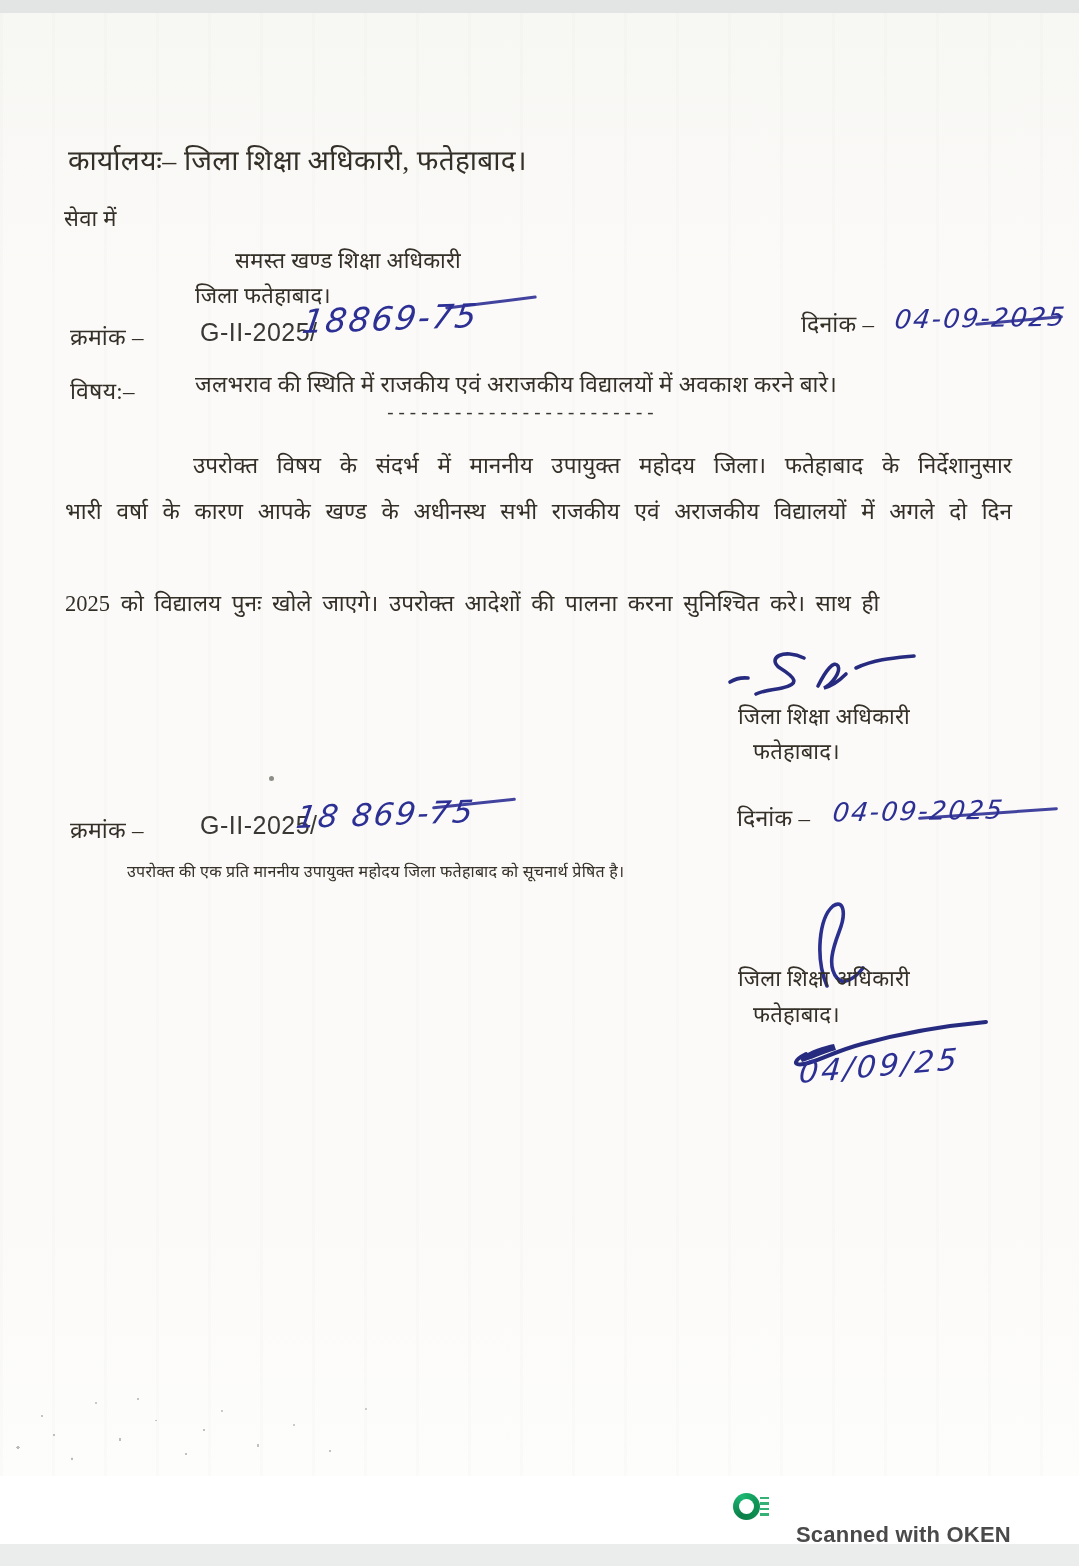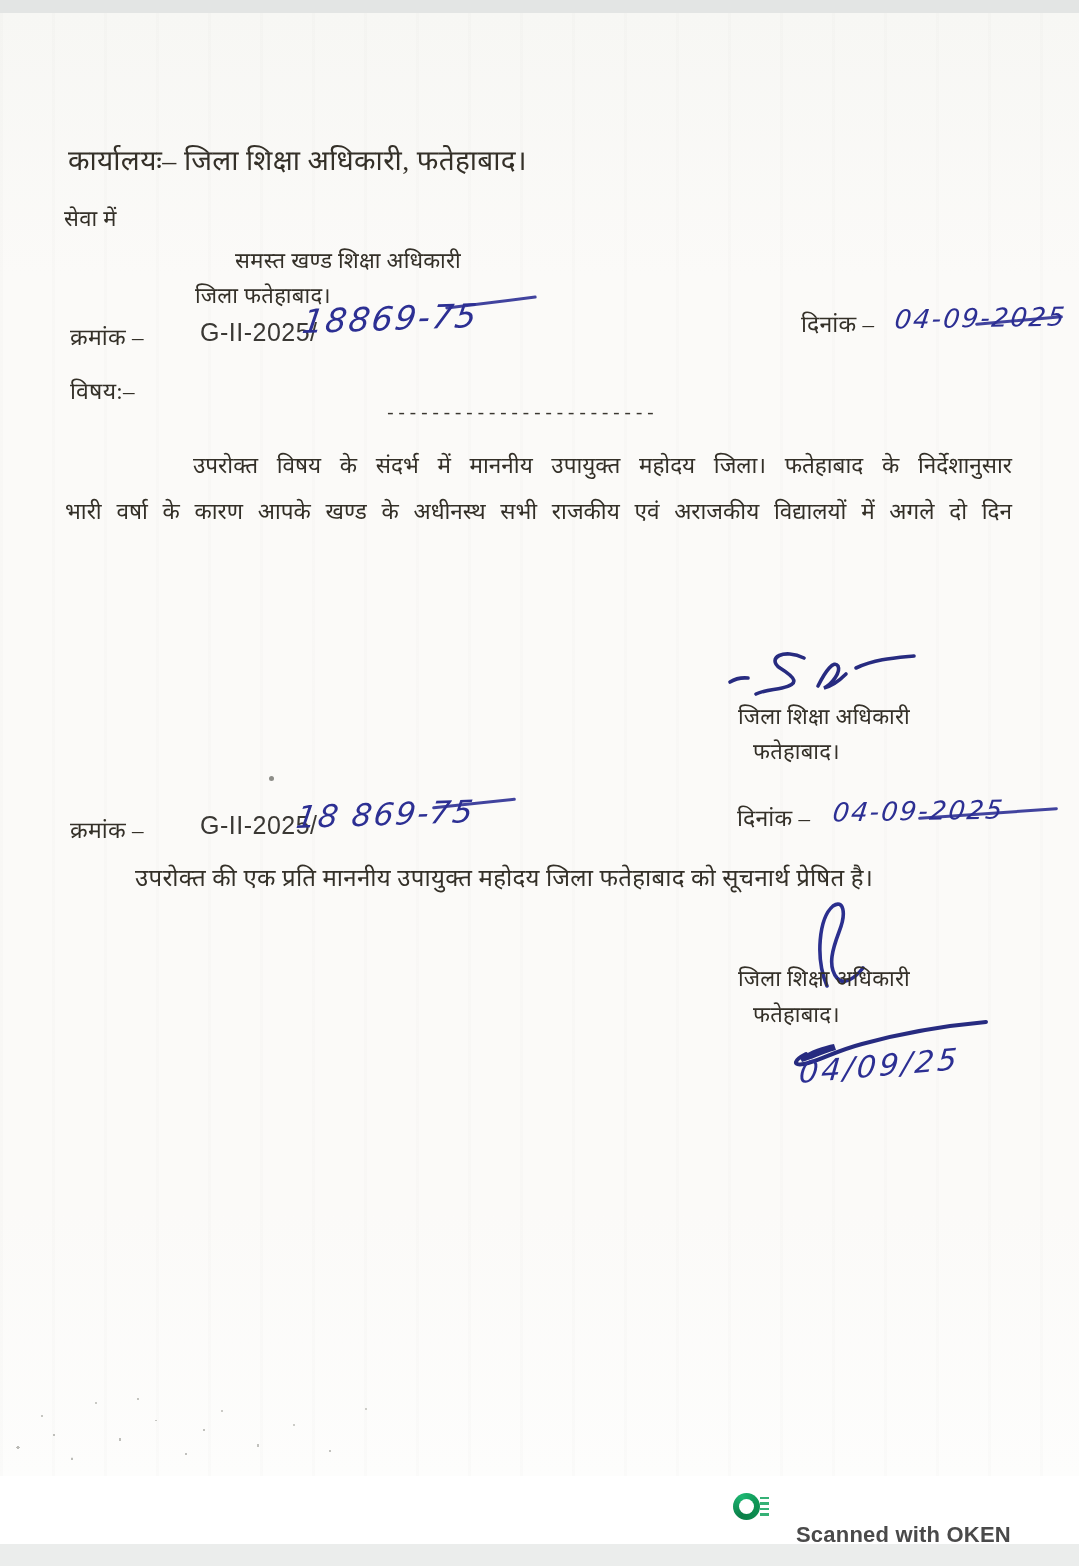--- a/index.html
+++ b/index.html
@@ -74,24 +74,26 @@
   <div class="abs print t23" style="left:70px;top:320px;">क्रमांक –</div>
   <div class="abs latin" style="left:200px;top:318px;">G-II-2025/</div>
   <div class="abs hw hw-num" style="left:303px;top:299px;">18869-75</div>
   <div class="abs ink-line" style="left:445px;top:301px;width:92px;transform:rotate(-7deg);"></div>
 
   <div class="abs print t23" style="left:801px;top:307px;">दिनांक –</div>
   <div class="abs hw hw-date" style="left:895px;top:303px;">04-09-2025</div>
   <div class="abs ink-line" style="left:975px;top:319px;width:88px;transform:rotate(-5deg);"></div>
 
   <div class="abs print t23" style="left:70px;top:374px;">विषय:–</div>
+  <div class="abs print" style="left:195px;top:368px;font-size:22.5px;">जलभराव की स्थिति में राजकीय एवं अराजकीय विद्यालयों में अवकाश करने बारे।</div>
   <div class="abs divider" style="left:385px;top:404px;">------------------------</div>
 
   <div class="abs bodyline" style="top:446px;padding-left:128px;width:819px;">उपरोक्त विषय के संदर्भ में माननीय उपायुक्त महोदय जिला। फतेहाबाद के निर्देशानुसार</div>
   <div class="abs bodyline" style="top:492px;">भारी वर्षा के कारण आपके खण्ड के अधीनस्थ सभी राजकीय एवं अराजकीय विद्यालयों में अगले दो दिन</div>
+  <div class="abs bodyline nojust" style="top:584px;">2025 को विद्यालय पुनः खोले जाएगे। उपरोक्त आदेशों की पालना करना सुनिश्चित करे। साथ ही</div>
 
   <svg class="abs" style="left:722px;top:646px;" width="200" height="58" viewBox="0 0 200 58" aria-label="-Sd —">
     <g fill="none" stroke="#272b80" stroke-width="3.6" stroke-linecap="round">
       <path d="M8 36 Q16 31 26 32"></path>
       <path d="M82 12 C62 2 44 12 58 22 C74 32 78 38 60 42 C50 44 42 44 34 48"></path>
       <path d="M96 40 C104 24 112 14 116 20 C119 26 110 38 102 42 C110 40 118 34 124 28"></path>
       <path d="M134 22 C154 13 172 12 192 10"></path>
     </g>
   </svg>
   <div class="abs print t22" style="left:738px;top:700px;">जिला शिक्षा अधिकारी</div>
@@ -101,21 +103,21 @@
 
   <div class="abs print t23" style="left:70px;top:813px;">क्रमांक –</div>
   <div class="abs latin" style="left:200px;top:811px;">G-II-2025/</div>
   <div class="abs hw hw-num" style="left:297px;top:796px;font-size:31px;">18 869-75</div>
   <div class="abs ink-line" style="left:432px;top:802px;width:84px;transform:rotate(-6deg);"></div>
 
   <div class="abs print t23" style="left:737px;top:801px;">दिनांक –</div>
   <div class="abs hw hw-date" style="left:833px;top:796px;">04-09-2025</div>
   <div class="abs ink-line" style="left:918px;top:812px;width:140px;transform:rotate(-4deg);"></div>
 
-  <div class="abs print" style="left:135px;top:860px;font-size:24px;">उपरोक्त की एक प्रति माननीय उपायुक्त महोदय जिला फतेहाबाद को सूचनार्थ प्रेषित है।</div>
+  <div class="abs print" style="left:127px;top:860px;font-size:16px;">उपरोक्त की एक प्रति माननीय उपायुक्त महोदय जिला फतेहाबाद को सूचनार्थ प्रेषित है।</div>
 
   <svg class="abs" style="left:797px;top:898px;" width="72" height="90" viewBox="0 0 72 90">
     <path d="M30 88 C18 60 22 20 36 8 C46 1 50 14 42 34 C36 50 30 68 40 80 C47 88 58 80 66 70" fill="none" stroke="#2b2f8e" stroke-width="3.6" stroke-linecap="round"></path>
   </svg>
   <div class="abs print t22" style="left:738px;top:962px;">जिला शिक्षा अधिकारी</div>
   <div class="abs print t22" style="left:753px;top:998px;">फतेहाबाद।</div>
   <svg class="abs" style="left:790px;top:1016px;" width="205" height="52" viewBox="0 0 205 52">
     <path d="M16 38 C4 44 2 50 14 48 C30 45 42 36 72 28 C112 17 152 10 196 6" fill="none" stroke="#272b80" stroke-width="4" stroke-linecap="round"></path>
     <path d="M10 42 C20 34 34 30 44 28 L46 34 C32 38 20 44 12 46 Z" fill="#272b80"></path>
   </svg>

